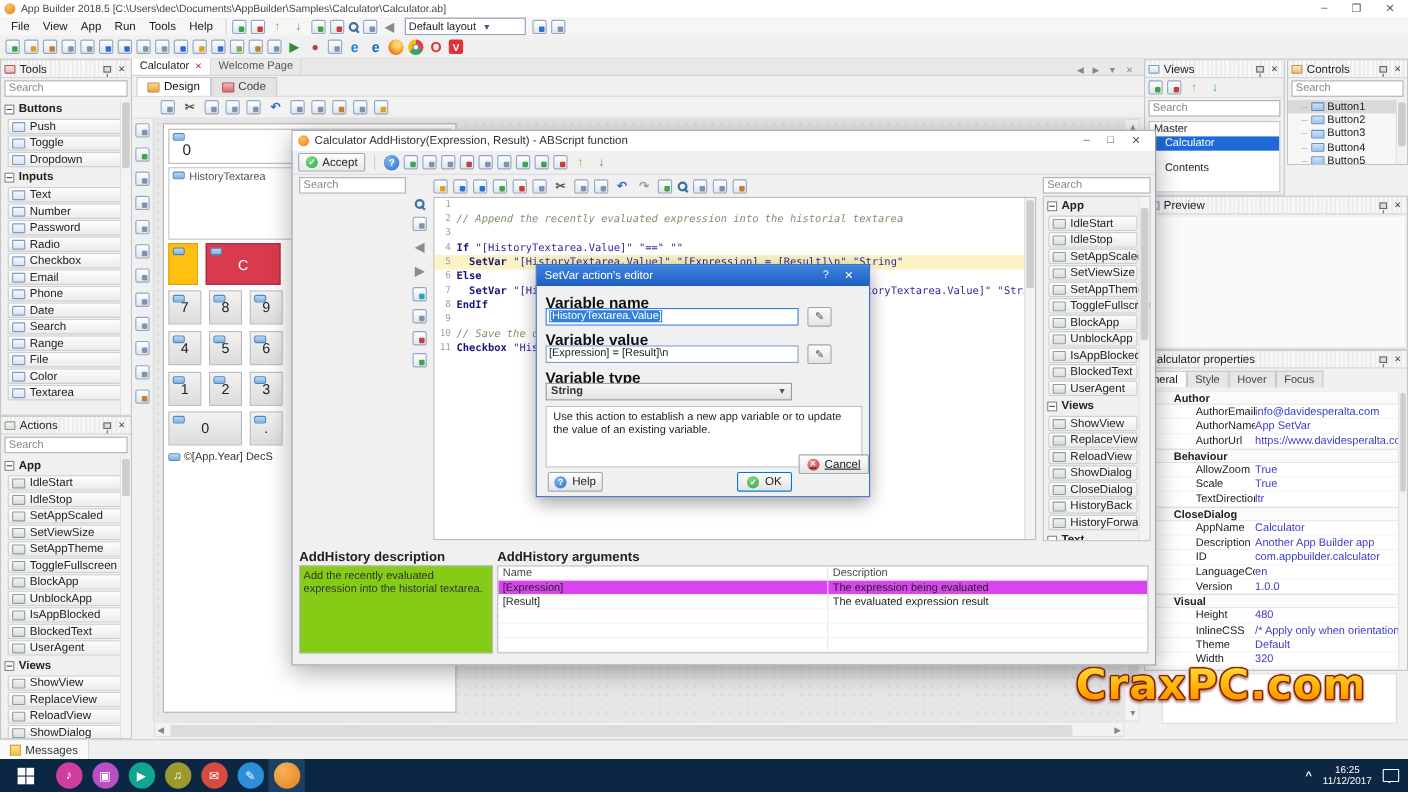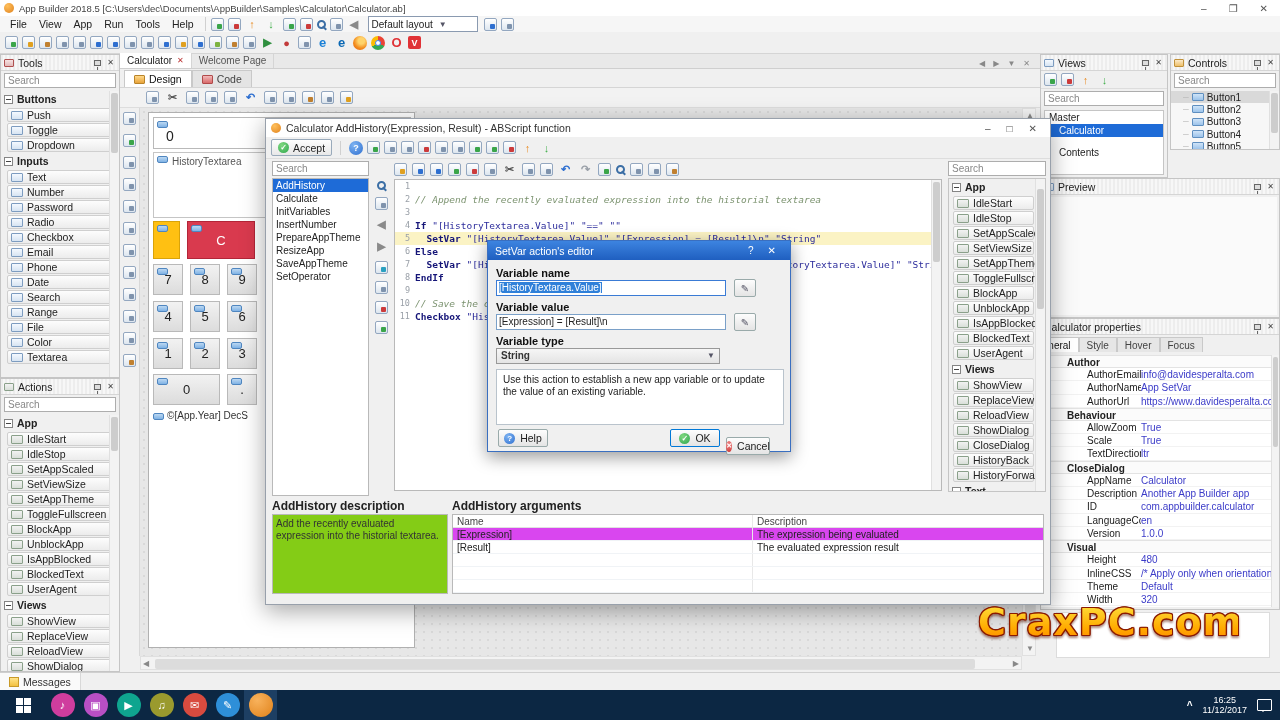--- a/index.html
+++ b/index.html
@@ -94,21 +94,21 @@
   .arow { display:flex; height:13px; line-height:13px; border-bottom:1px solid #f0f3f6; }
   .arow .c1 { width:300px; padding:0 4px; border-right:1px solid #e8e8e8; }
   .arow .c2 { flex:1; padding:0 4px; }
   .arow.head { color:#444; border-bottom:1px solid #e0e0e0; }
   .arow.sel { background:#d946ef; }
   
   #setvar { left:487px; top:240px; width:304px; height:212px; background:#f0f0f0; border:1px solid #3a6fc0; box-shadow:0 5px 16px rgba(0,0,0,.4); z-index:40; }
   #setvar .dtitle { height:19px; background:linear-gradient(#3d84e0,#1f5fc0); color:#fff; display:flex; align-items:center; padding:0 7px; font-size:10.5px; }
   #setvar .dtitle .grow { flex:1; }
   #setvar .dtitle span.dbtn { padding:0 7px; font-size:10px; }
-  .flabel { position:absolute; left:8px; font-weight:bold; font-size:11px; color:#111; }
+  .flabel { position:absolute; left:8px; font-weight:bold; font-size:14px; color:#111; }
   .finput { position:absolute; left:8px; width:230px; height:16px; background:#fff; border:1px solid #7aa0c8; font-size:10px; line-height:14px; padding:0 2px; white-space:nowrap; overflow:hidden; }
   .finput .selected { background:#2f80d9; color:#fff; }
   .editbtn { position:absolute; left:246px; width:22px; height:18px; background:linear-gradient(#fdfdfd,#e4e4e4); border:1px solid #9aa; border-radius:2px; display:flex; align-items:center; justify-content:center; font-size:10px; color:#556; }
   .fcombo { position:absolute; left:8px; width:224px; height:16px; background:linear-gradient(#f6f6f6,#e4e4e4); border:1px solid #999; font-size:10px; line-height:14px; padding:0 4px; color:#333; display:flex; }
   .fcombo .grow { flex:1;font-weight:bold; }
   .fcombo .arr { color:#556; font-size:8px; }
   #sv-desc { position:absolute; left:8px; top:128px; width:288px; height:56px; background:#fff; border:1px solid #b9c3cc; padding:4px 6px; font-size:10px; color:#222; line-height:12px; }
   .dlgbtn { position:absolute; height:18px; display:flex; align-items:center; justify-content:center; gap:5px; background:linear-gradient(#fdfdfd,#e4e4e4); border:1px solid #9aa; border-radius:2px; font-size:10.5px; }
   
   #watermark { left:978px; top:600px; width:260px; height:56px; z-index:60; text-align:center;
@@ -829,30 +829,20 @@
           <span class="dot" style="background: rgb(58, 165, 74);"></span>
         </span>
         <span class="tbi chip">
           <span class="dot" style="background: rgb(204, 59, 59);"></span>
         </span>
         <span class="tbi glyph" style="color: rgb(232, 137, 31);">↑</span>
         <span class="tbi glyph" style="color: rgb(63, 174, 73);">↓</span>
       </span>
   </div>
   <input id="fnsearch" class="searchbox" placeholder="Search" style="">
-  <div id="fnlist">
-      <div class="fnitem sel">AddHistory</div>
-      <div class="fnitem">Calculate</div>
-      <div class="fnitem">InitVariables</div>
-      <div class="fnitem">InsertNumber</div>
-      <div class="fnitem">PrepareAppTheme</div>
-      <div class="fnitem">ResizeApp</div>
-      <div class="fnitem">SaveAppTheme</div>
-      <div class="fnitem">SetOperator</div>
-    </div>
   <div id="fnside">
       <span class="tbi mag"></span>
       <span class="tbi chip">
         <span class="dot" style="background: rgb(127, 147, 173);"></span>
       </span>
       <span class="tbi glyph" style="color: rgb(138, 138, 138);">◀</span>
       <span class="tbi glyph" style="color: rgb(138, 138, 138);">▶</span>
       <span class="tbi chip">
         <span class="dot" style="background: rgb(42, 160, 192);"></span>
       </span>
@@ -1078,21 +1068,21 @@
   </div>
   <div id="sv-desc">Use this action to establish a new app variable or to update the value of an existing variable.</div>
   <div class="dlgbtn" style="left:10px;top:188px;width:50px;">
     <span class="helpdot">?</span>
     <span>Help</span>
   </div>
   <div class="dlgbtn" style="left:182px;top:188px;width:50px;border-color:#0078d7;">
     <span class="okdot">✓</span>
     <span>OK</span>
   </div>
-  <div class="dlgbtn" style="left:238px;top:196px;width:44px;">
+  <div class="dlgbtn" style="left:238px;top:172px;width:64px;text-decoration:underline;">
     <span class="baddot">✕</span>
     <span>Cancel</span>
   </div>
 </div>
 
 <div id="watermark" class="abs">CraxPC.com</div>
 
 <div id="messagesbar" class="abs">
   <span id="messages-tab">
     <span class="noteic"></span>

